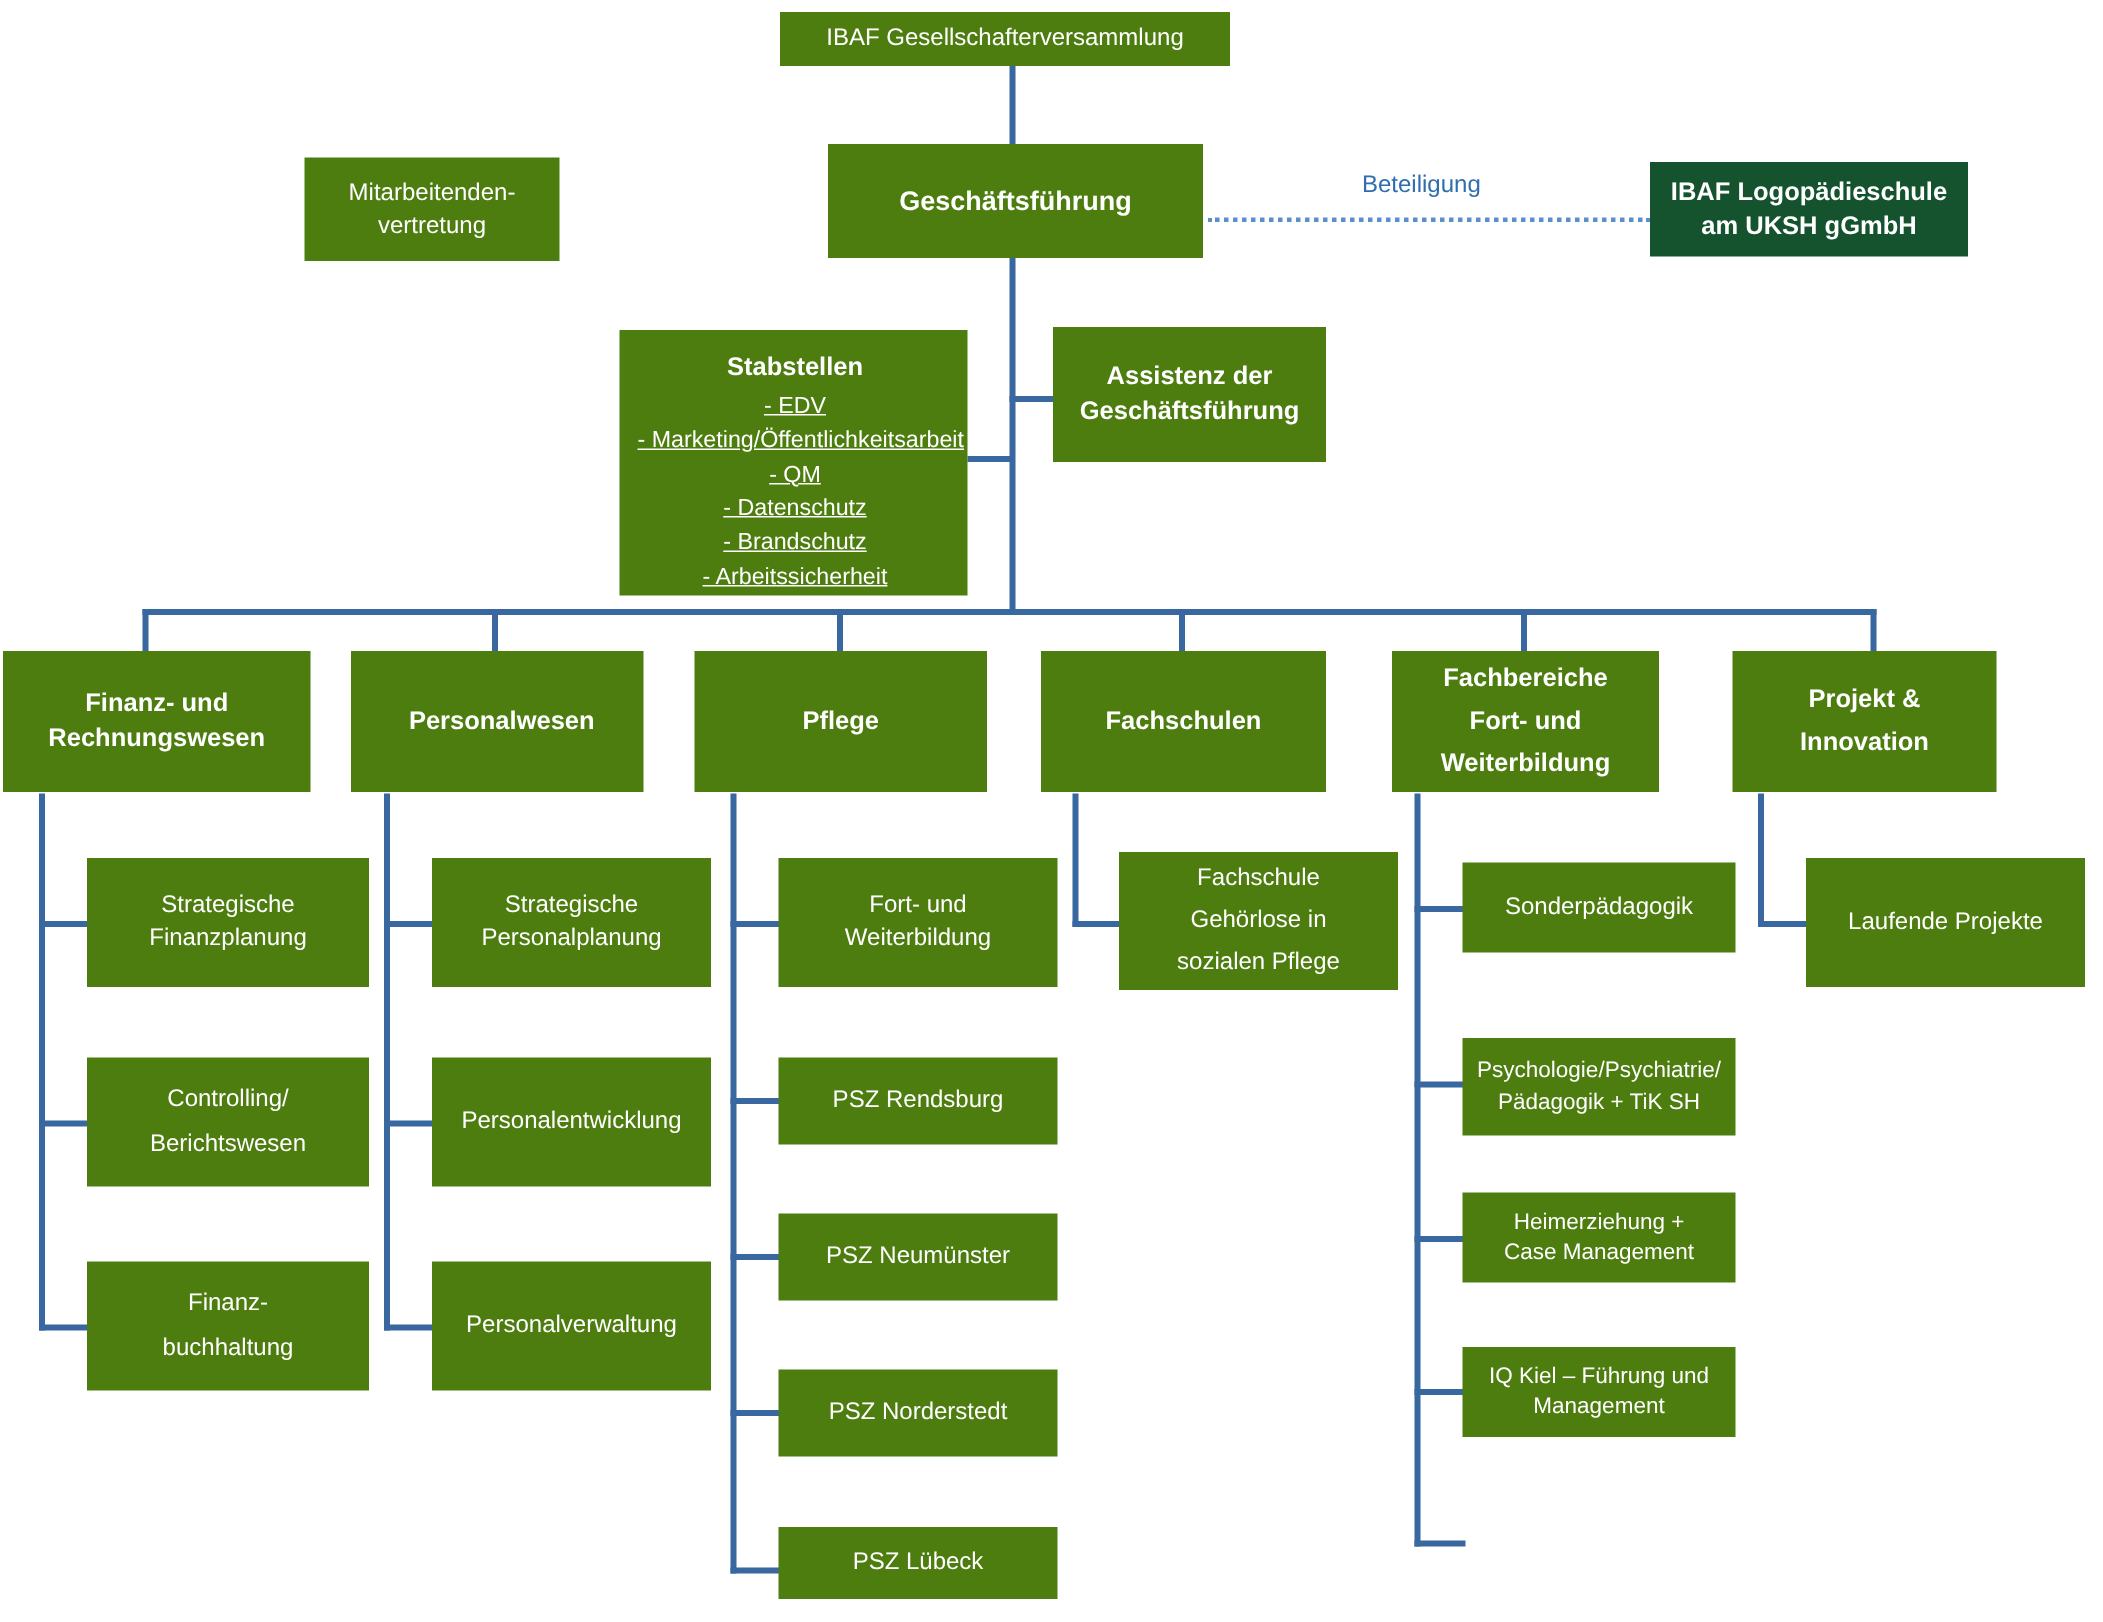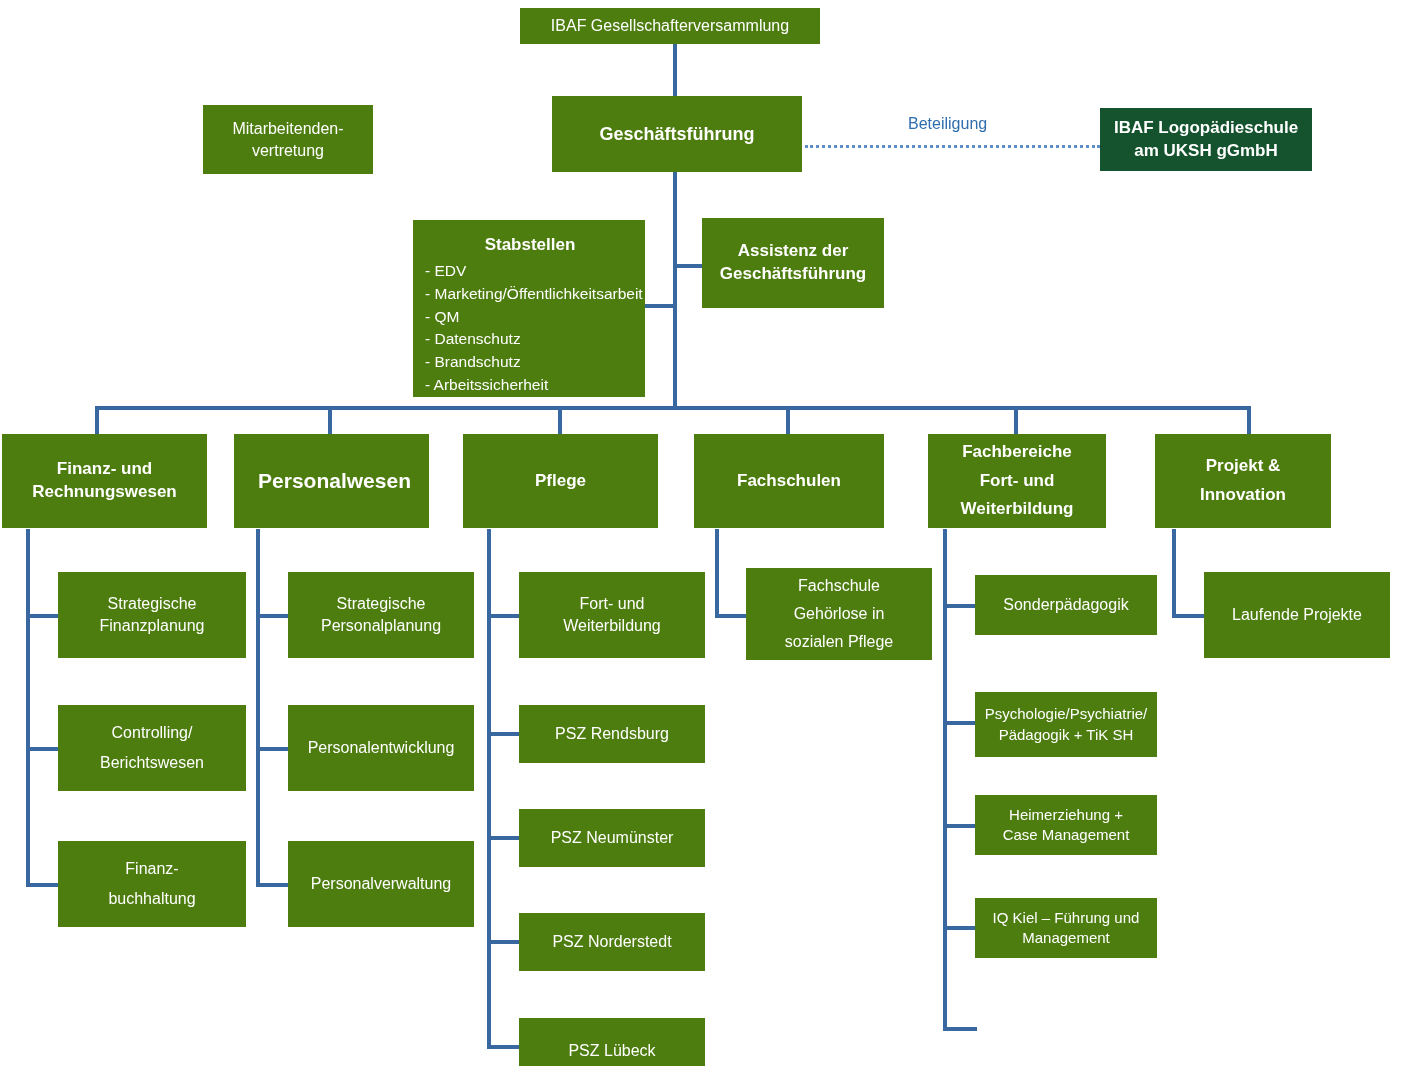--- a/index.html
+++ b/index.html
@@ -41,24 +41,25 @@
     align-items: stretch;
     padding: 14px 10px 10px 12px;
   }
   .stab-title {
     text-align: center;
     font-weight: bold;
     font-size: 17px;
     margin-bottom: 3px;
   }
   .stab-list {
-    text-align: left;
+    text-align: center;
     font-size: 15.5px;
     line-height: 1.47;
     font-weight: normal;
+    text-decoration: underline;
   }
   .stab-list .li { white-space: nowrap; }
 
   
   .conn {
     position: absolute;
     background: #39679f;
     z-index: 1;
   }
   .conn.v { width: 4px; }
@@ -170,21 +171,21 @@
       <div class="li">- Brandschutz</div>
       <div class="li">- Arbeitssicherheit</div>
     </div>
   </div>
 
   <div class="node bold" style="left:2px; top:434px; width:205px; height:94px; font-size:17px;">
     <span class="ln">Finanz- und</span>
     <span class="ln">Rechnungswesen</span>
   </div>
 
-  <div class="node bold" style="left:234px; top:434px; width:195px; height:94px; font-size:21px;padding-left:14px;">
+  <div class="node bold" style="left:234px; top:434px; width:195px; height:94px; font-size:17px;padding-left:14px;">
     <span class="ln">Personalwesen</span>
   </div>
 
   <div class="node bold" style="left:463px; top:434px; width:195px; height:94px; font-size:17px;">
     <span class="ln">Pflege</span>
   </div>
 
   <div class="node bold" style="left:694px; top:434px; width:190px; height:94px; font-size:17px;">
     <span class="ln">Fachschulen</span>
   </div>
@@ -230,21 +231,21 @@
   </div>
   <div class="node" style="left:519px; top:705px; width:186px; height:58px;">
     <span class="ln">PSZ Rendsburg</span>
   </div>
   <div class="node" style="left:519px; top:809px; width:186px; height:58px;">
     <span class="ln">PSZ Neumünster</span>
   </div>
   <div class="node" style="left:519px; top:913px; width:186px; height:58px;">
     <span class="ln">PSZ Norderstedt</span>
   </div>
-  <div class="node" style="left:519px; top:1018px; width:186px; height:48px;justify-content:flex-end;">
+  <div class="node" style="left:519px; top:1018px; width:186px; height:48px;">
     <span class="ln">PSZ Lübeck</span>
   </div>
 
   <div class="node" style="left:746px; top:568px; width:186px; height:92px; line-height:1.75;">
     <span class="ln">Fachschule</span>
     <span class="ln">Gehörlose in</span>
     <span class="ln">sozialen Pflege</span>
   </div>
 
   <div class="node" style="left:975px; top:575px; width:182px; height:60px;">

